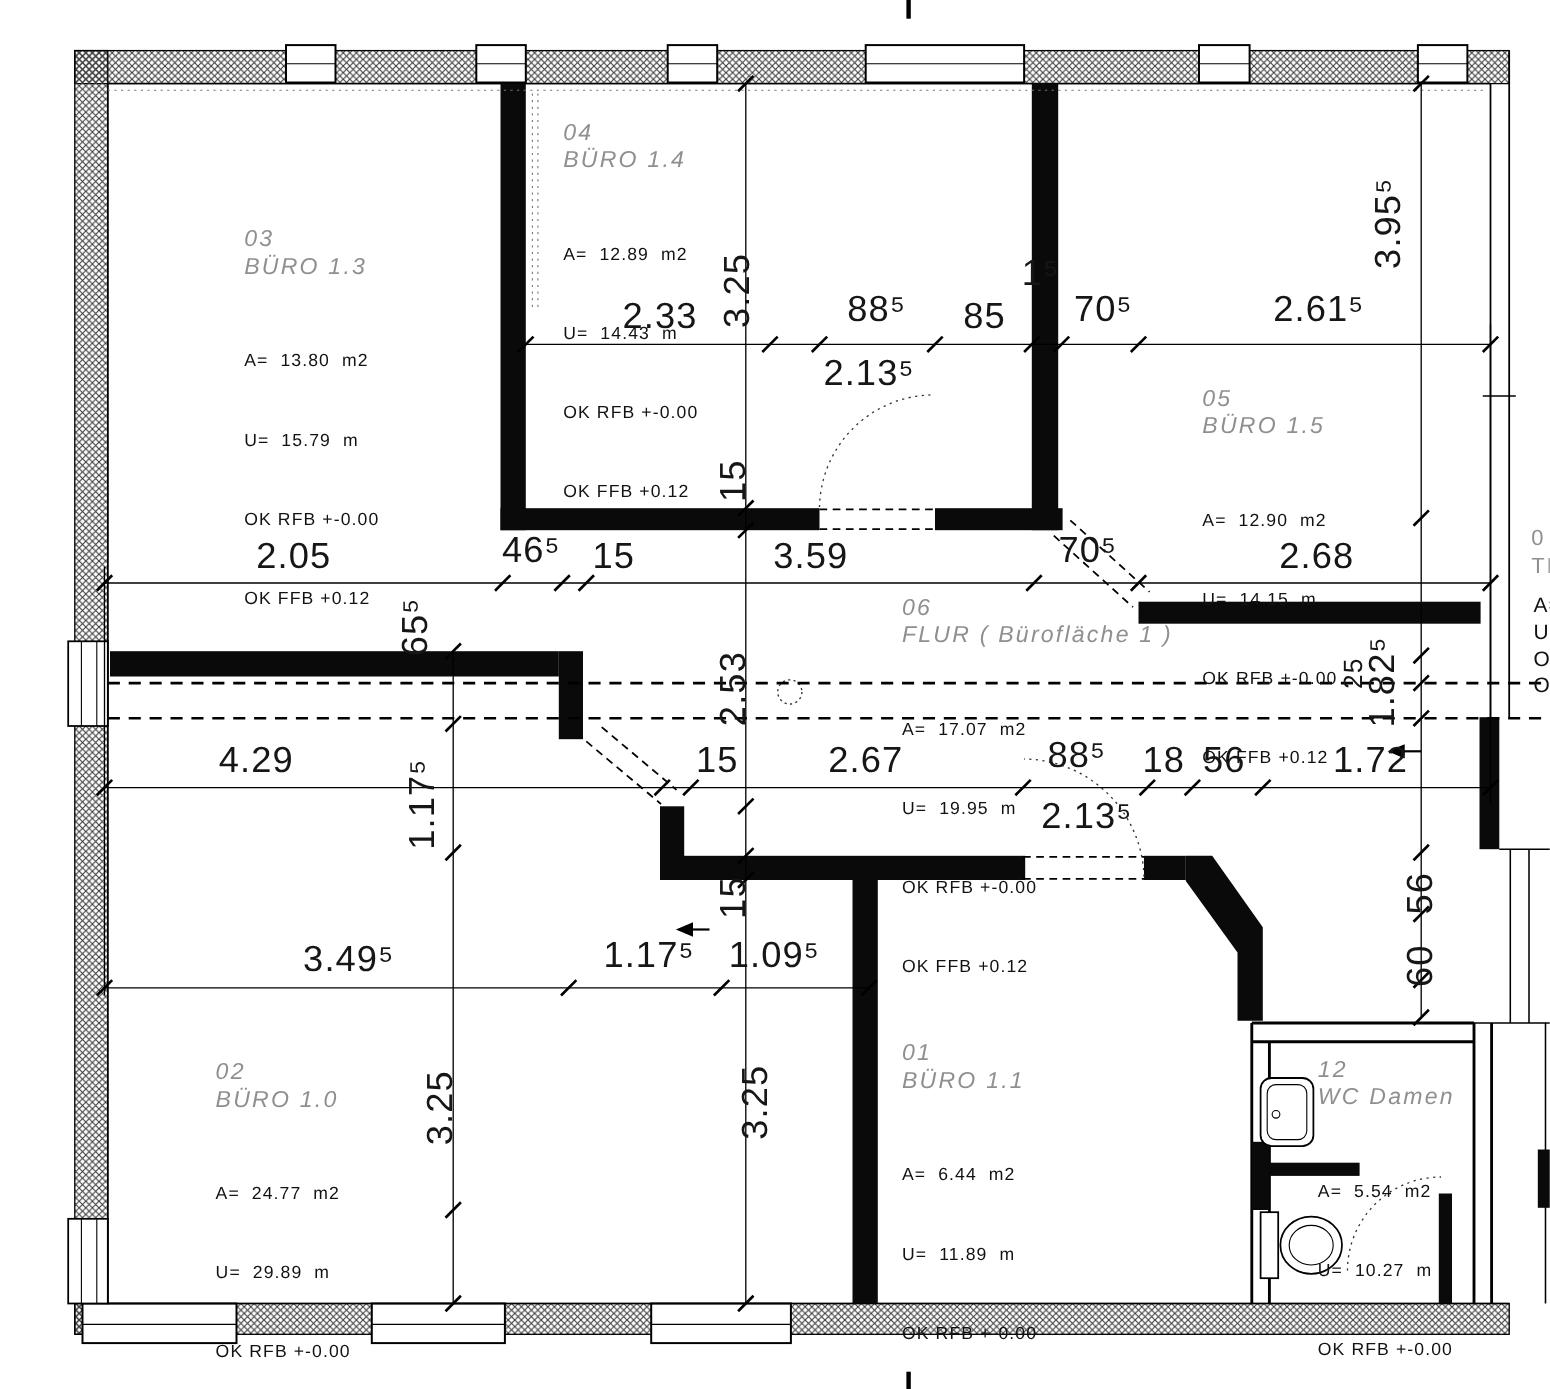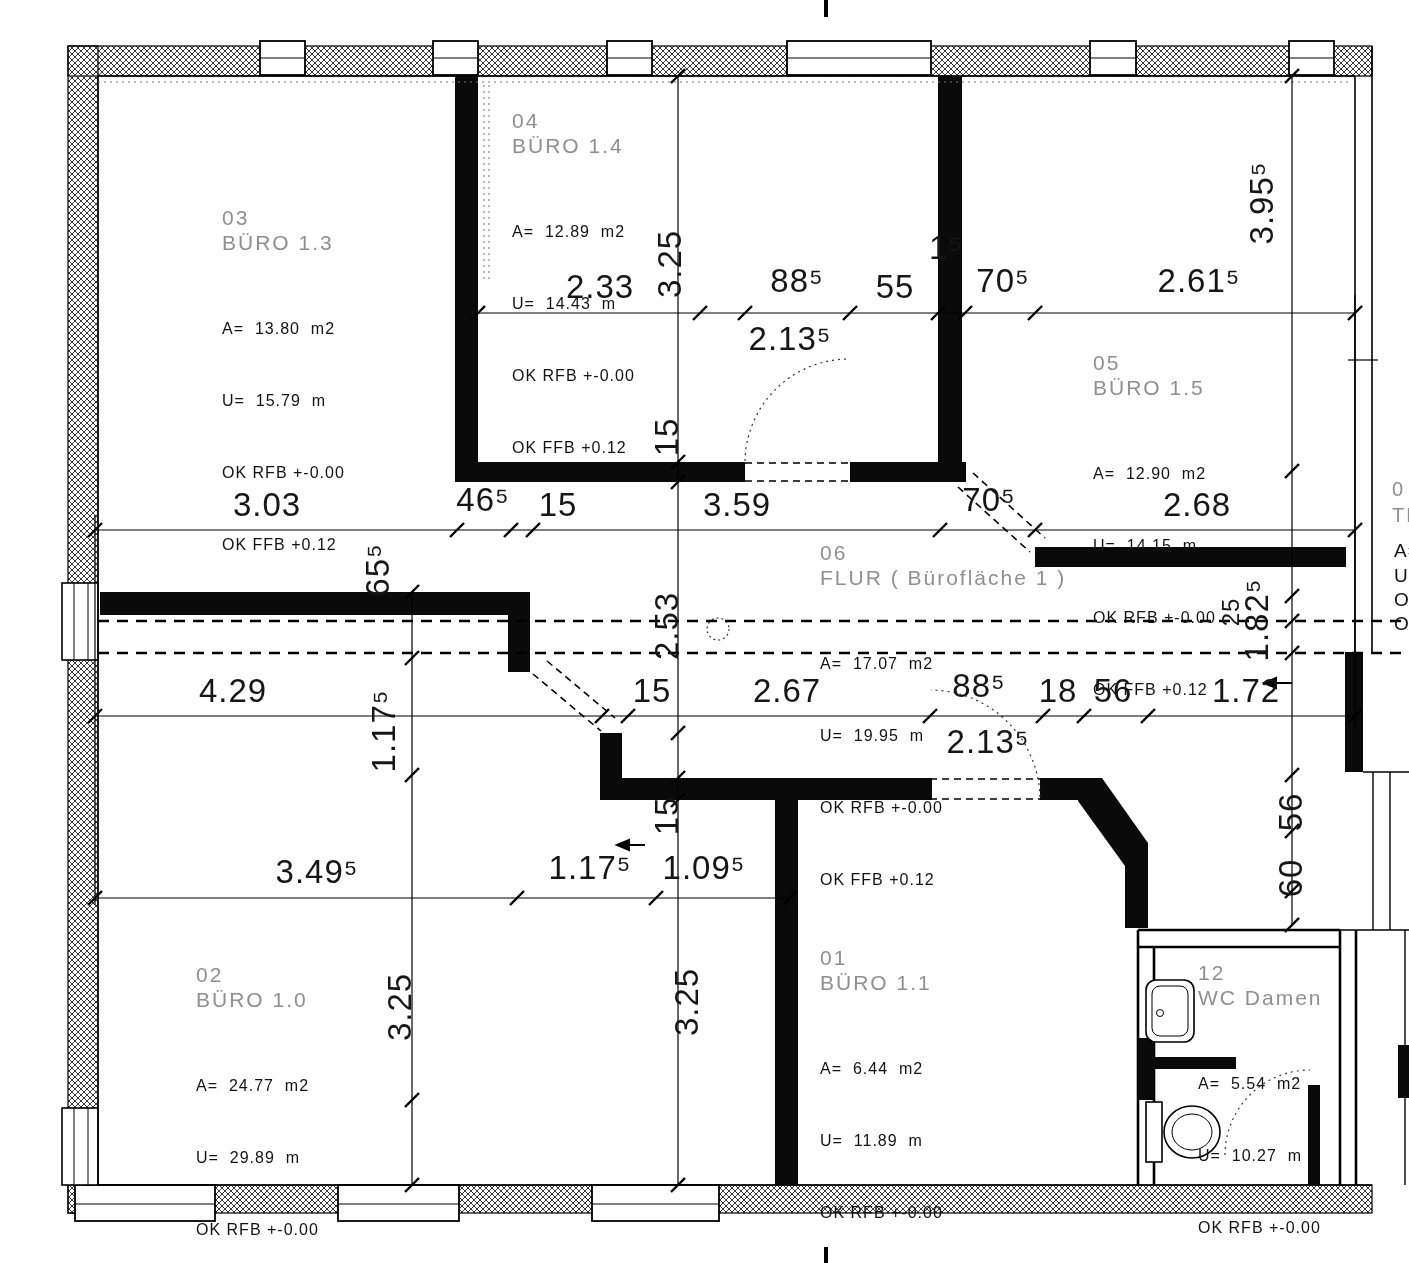--- a/index.html
+++ b/index.html
@@ -4,21 +4,21 @@
 <style>
   html,body{margin:0;padding:0;background:#fff;}
   #plan{position:relative;width:1409px;height:1263px;background:#ffffff;overflow:hidden;
         font-family:"Liberation Sans",sans-serif;}
   #plan svg{position:absolute;left:0;top:0;}
   .dim{position:absolute;font-size:33px;color:#161616;transform:translateX(-50%);
        white-space:nowrap;letter-spacing:1px;line-height:1;}
   .rot{transform:translate(-50%,-50%) rotate(-90deg);}
   .sm{font-size:24px;}
   .room{position:absolute;color:#161616;}
-  .hdr{color:#8f8f8f;font-size:21px;line-height:25px;letter-spacing:2px;white-space:pre;}
+  .hdr{color:#8f8f8f;font-size:21px;line-height:25px;letter-spacing:2px;white-space:pre;font-style:italic;}
   .det{margin-top:14px;font-size:16px;line-height:24px;letter-spacing:1px;white-space:pre;color:#121212;}
   .det div{white-space:pre;}
   .edge-line{position:absolute;white-space:pre;}
   .edge-hdr{color:#8f8f8f;font-size:20px;letter-spacing:2px;}
   .edge-det{color:#121212;font-size:19px;letter-spacing:1px;}
 </style>
 </head>
 <body>
 
 <div id="plan">
@@ -309,27 +309,27 @@
 <div class="edge-line edge-hdr" style="left:1392px;top:504px">TR</div>
 <div class="edge-line edge-det" style="left:1394px;top:540px">A=</div>
 <div class="edge-line edge-det" style="left:1394px;top:565px">U=</div>
 <div class="edge-line edge-det" style="left:1394px;top:589px">OK</div>
 <div class="edge-line edge-det" style="left:1394px;top:613px">OK</div>
 
 <div class="dim" style="left:600px;top:270px">2.33</div>
 <div class="dim rot" style="left:669px;top:264px">3.25</div>
 <div class="dim" style="left:797px;top:264px">88⁵</div>
 <div class="dim" style="left:790px;top:322px">2.13⁵</div>
-<div class="dim" style="left:895px;top:270px">55</div>
+<div class="dim" style="left:895px;top:270px">85</div>
 <div class="dim" style="left:946px;top:231px">1⁵</div>
 <div class="dim" style="left:1003px;top:264px">70⁵</div>
 <div class="dim" style="left:1199px;top:264px">2.61⁵</div>
 <div class="dim rot" style="left:1261px;top:203px">3.95⁵</div>
 
-<div class="dim" style="left:267px;top:488px">3.03</div>
+<div class="dim" style="left:267px;top:488px">2.05</div>
 <div class="dim" style="left:483px;top:483px">46⁵</div>
 <div class="dim" style="left:558px;top:488px">15</div>
 <div class="dim" style="left:737px;top:488px">3.59</div>
 <div class="dim" style="left:989px;top:483px">70⁵</div>
 <div class="dim" style="left:1197px;top:488px">2.68</div>
 <div class="dim rot" style="left:377px;top:570px">65⁵</div>
 <div class="dim rot" style="left:666px;top:437px">15</div>
 <div class="dim rot" style="left:666px;top:626px">2.53</div>
 
 <div class="dim" style="left:233px;top:674px">4.29</div>

